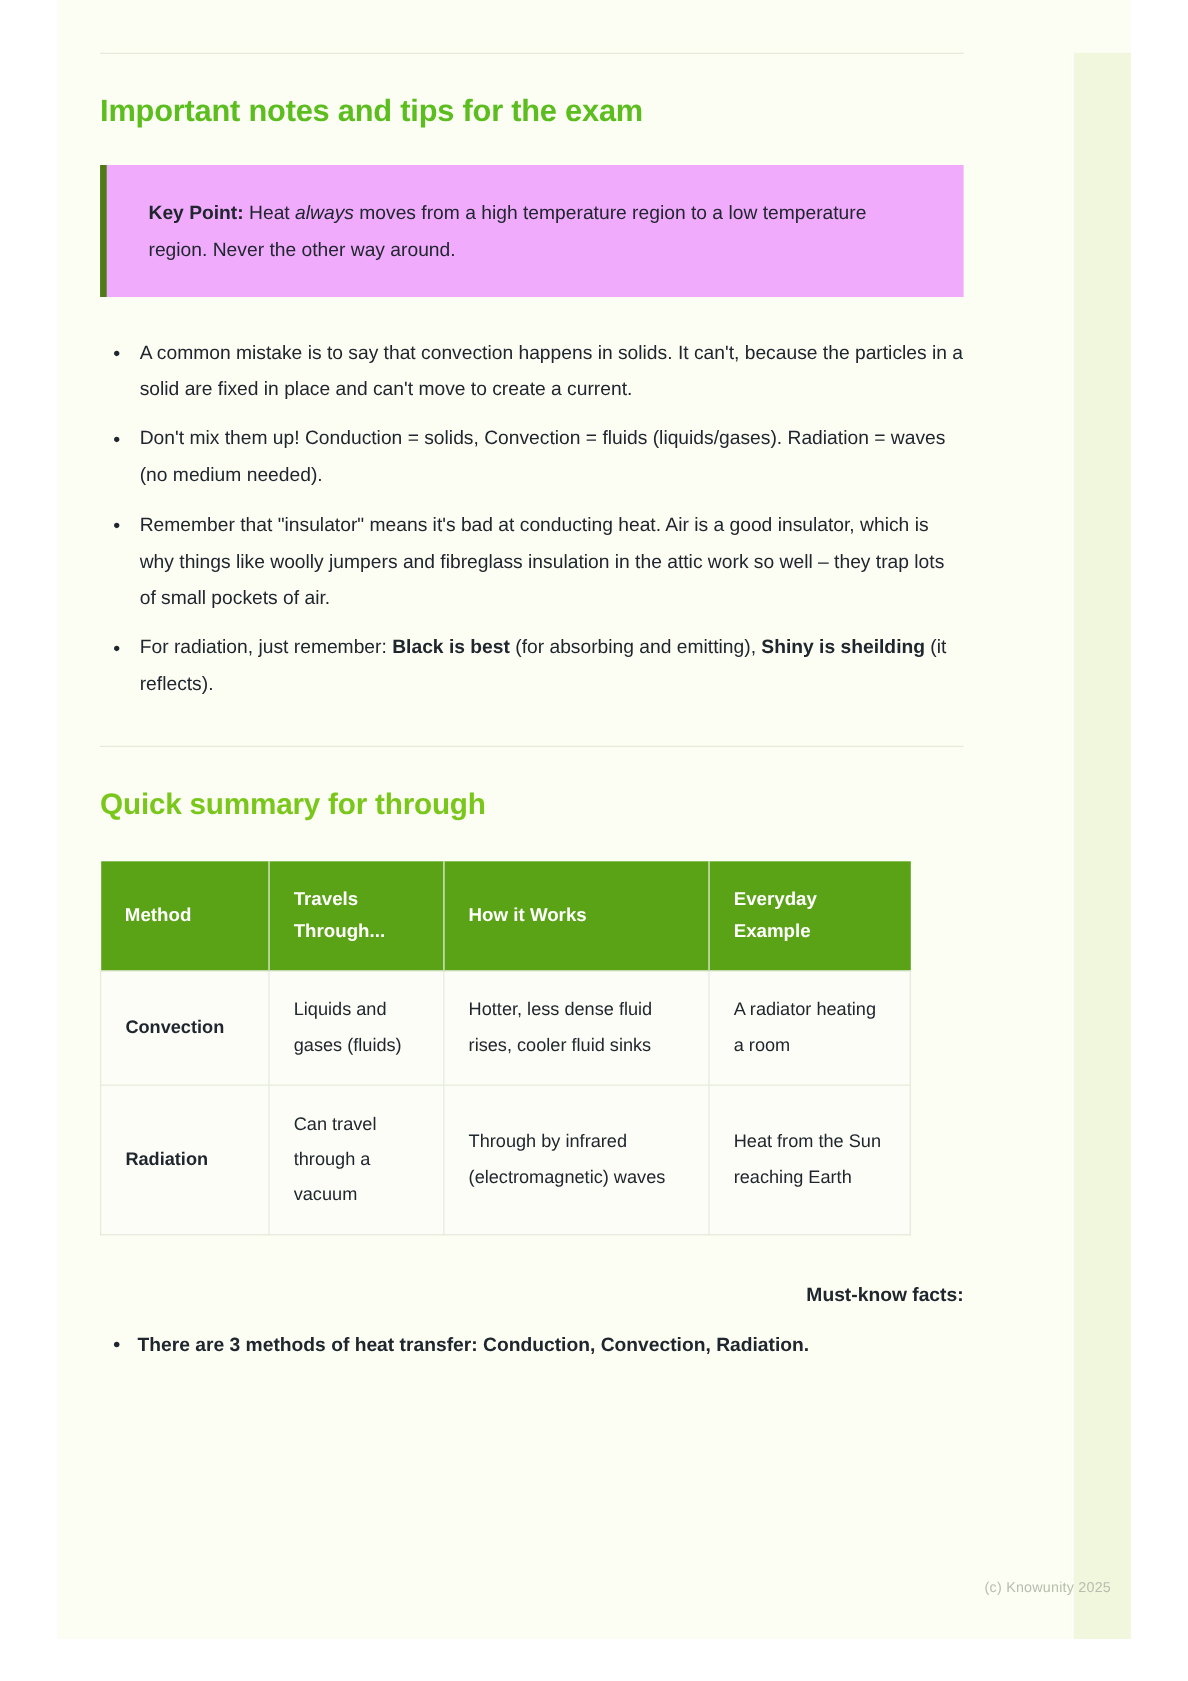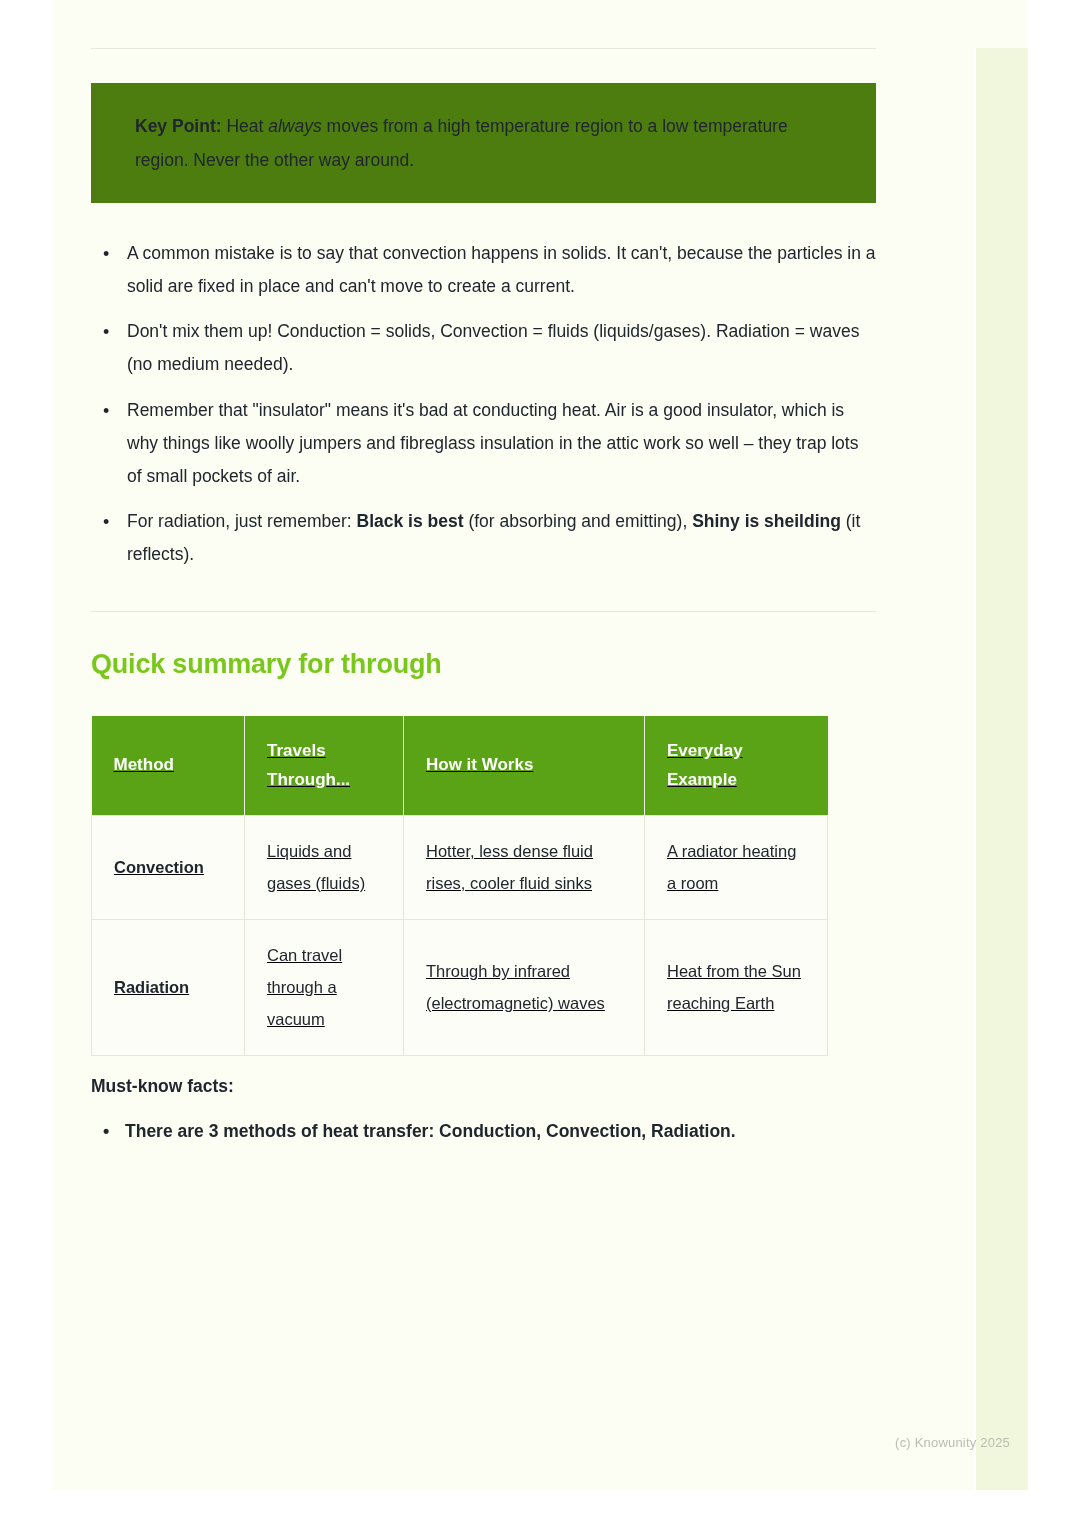--- a/index.html
+++ b/index.html
@@ -53,21 +53,21 @@
   }
   h2.section-title {
     font-size: 27px;
     line-height: 1.25;
     color: #7ac71b;
     margin: 0 0 34px 0;
     font-weight: bold;
     letter-spacing: -0.2px;
   }
   .keypoint {
-    background: #4d7c0f;
+    background: #f0abfc;
     border-left: 6px solid #4f7a14;
     padding: 26px 30px 26px 38px;
     margin-bottom: 34px;
     box-sizing: border-box;
   }
   .keypoint p {
     margin: 0;
     font-size: 17.5px;
     line-height: 1.95;
     color: #20262e;
@@ -97,22 +97,21 @@
   }
   ul.notes li b { font-weight: bold; }
   .mid-rule {
     border-top: 1px solid #e4e8d8;
     margin: 40px 0 36px 0;
   }
   table.summary {
     width: 736px;
     border-collapse: collapse;
     table-layout: fixed;
-    margin-bottom: 20px;
-    text-decoration: underline;
+    margin-bottom: 44px;
   }
   table.summary th {
     background: #5ba316;
     color: #ffffff;
     font-size: 17px;
     font-weight: bold;
     text-align: left;
     padding: 20px 22px;
     line-height: 1.75;
     border-right: 1px solid #e8eedd;
@@ -133,20 +132,21 @@
   }
   table.summary col.c1 { width: 153px; }
   table.summary col.c2 { width: 159px; }
   table.summary col.c3 { width: 241px; }
   table.summary col.c4 { width: 183px; }
   .facts-title {
     font-size: 17.5px;
     font-weight: bold;
     color: #20262e;
     margin: 0 0 18px 0;
+    text-align: right;
   }
   ul.facts {
     margin: 0;
     padding: 0 0 0 34px;
     list-style: none;
     font-weight: bold;
   }
   ul.facts li {
     position: relative;
     font-size: 17.5px;
@@ -174,20 +174,21 @@
 <body>
 
 <div class="page">
 
   <div class="right-strip"></div>
 
   <div class="page-inner">
 
     <div class="top-rule"></div>
 
+    <h1 class="section-title">Important notes and tips for the exam</h1>
 
     <div class="keypoint">
       <p><b>Key Point:</b><span> Heat </span><i>always</i><span> moves from a high temperature region to a low temperature region. Never the other way around.</span></p>
     </div>
 
     <ul class="notes">
       <li>A common mistake is to say that convection happens in solids. It can't, because the particles in a solid are fixed in place and can't move to create a current.</li>
       <li>Don't mix them up! Conduction = solids, Convection = fluids (liquids/gases). Radiation = waves (no medium needed).</li>
       <li>Remember that "insulator" means it's bad at conducting heat. Air is a good insulator, which is why things like woolly jumpers and fibreglass insulation in the attic work so well – they trap lots of small pockets of air.</li>
       <li><span>For radiation, just remember: </span><b>Black is best</b><span> (for absorbing and emitting), </span><b>Shiny is sheilding</b><span> (it reflects).</span></li>

